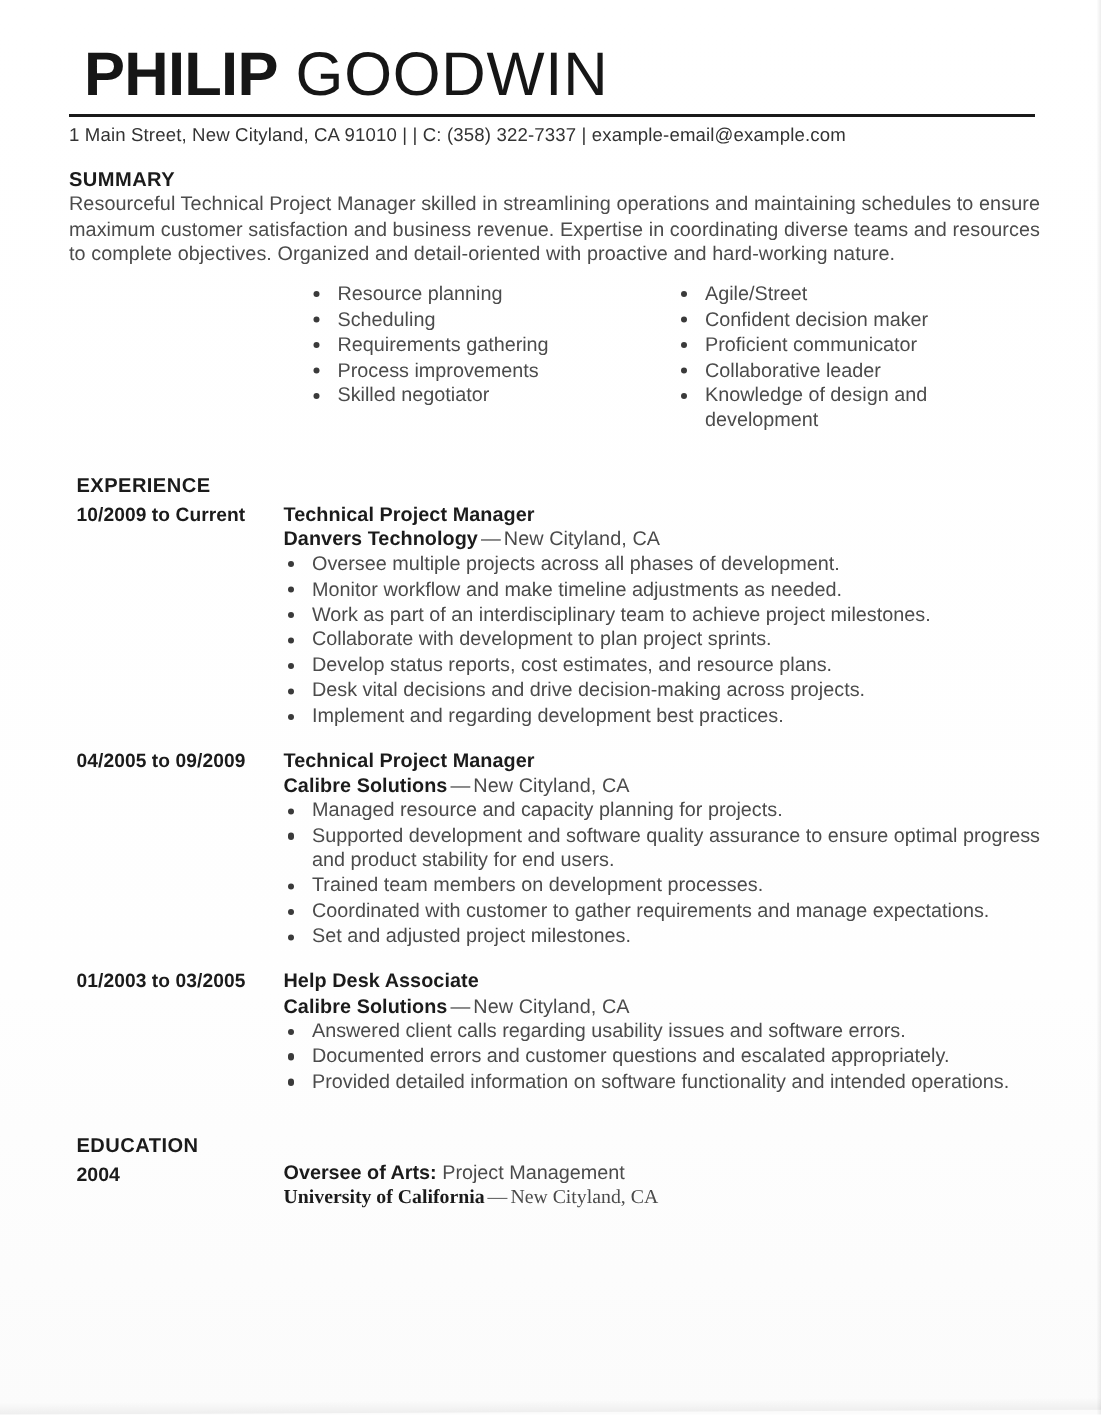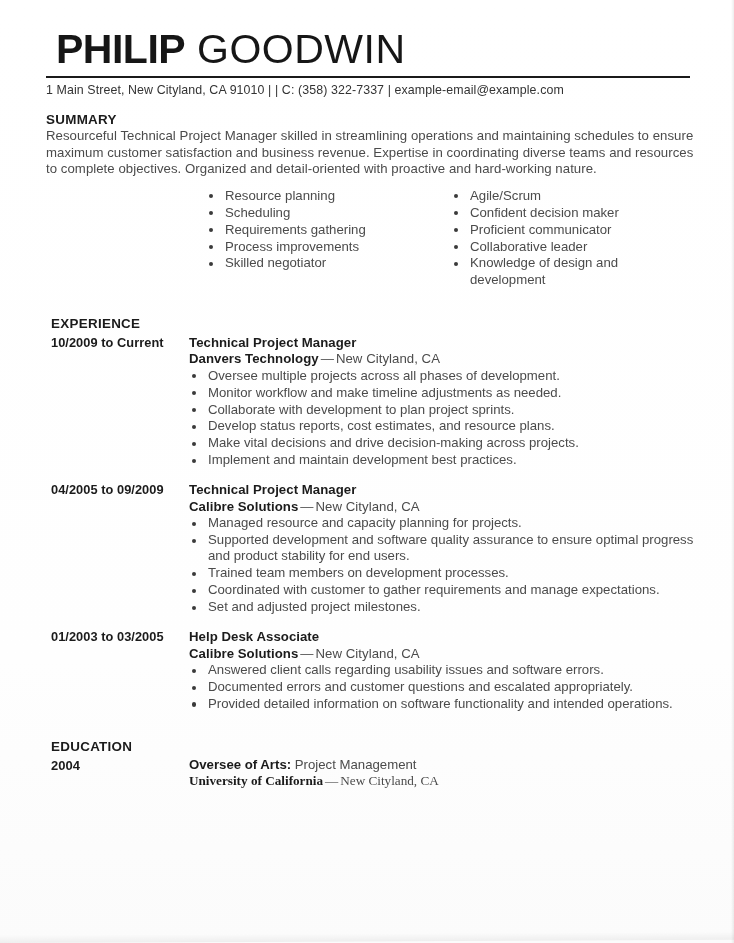--- a/index.html
+++ b/index.html
@@ -291,21 +291,21 @@
             <ul class="blist">
               <li>Resource planning</li>
               <li>Scheduling</li>
               <li>Requirements gathering</li>
               <li>Process improvements</li>
               <li>Skilled negotiator</li>
             </ul>
           </div>
           <div class="hl-col second">
             <ul class="blist">
-              <li>Agile/Scrum</li>
+              <li>Agile/Street</li>
               <li>Confident decision maker</li>
               <li>Proficient communicator</li>
               <li>Collaborative leader</li>
               <li>Knowledge of design and development</li>
             </ul>
           </div>
         </div>
       </div>
     </div>
 
@@ -313,24 +313,25 @@
       <div class="exp-head">EXPERIENCE</div>
 
       <div class="job">
         <div class="job-dates">10/2009 to Current</div>
         <div class="job-body">
           <div class="job-title">Technical Project Manager</div>
           <div class="job-company"><span class="co">Danvers Technology</span><span class="dash">—</span><span>New Cityland, CA</span></div>
           <ul class="blist job-bullets">
             <li>Oversee multiple projects across all phases of development.</li>
             <li>Monitor workflow and make timeline adjustments as needed.</li>
+            <li>Work as part of an interdisciplinary team to achieve project milestones.</li>
             <li>Collaborate with development to plan project sprints.</li>
             <li>Develop status reports, cost estimates, and resource plans.</li>
-            <li>Make vital decisions and drive decision-making across projects.</li>
-            <li>Implement and maintain development best practices.</li>
+            <li>Desk vital decisions and drive decision-making across projects.</li>
+            <li>Implement and regarding development best practices.</li>
           </ul>
         </div>
       </div>
 
       <div class="job">
         <div class="job-dates">04/2005 to 09/2009</div>
         <div class="job-body">
           <div class="job-title">Technical Project Manager</div>
           <div class="job-company"><span class="co">Calibre Solutions</span><span class="dash">—</span><span>New Cityland, CA</span></div>
           <ul class="blist job-bullets">

